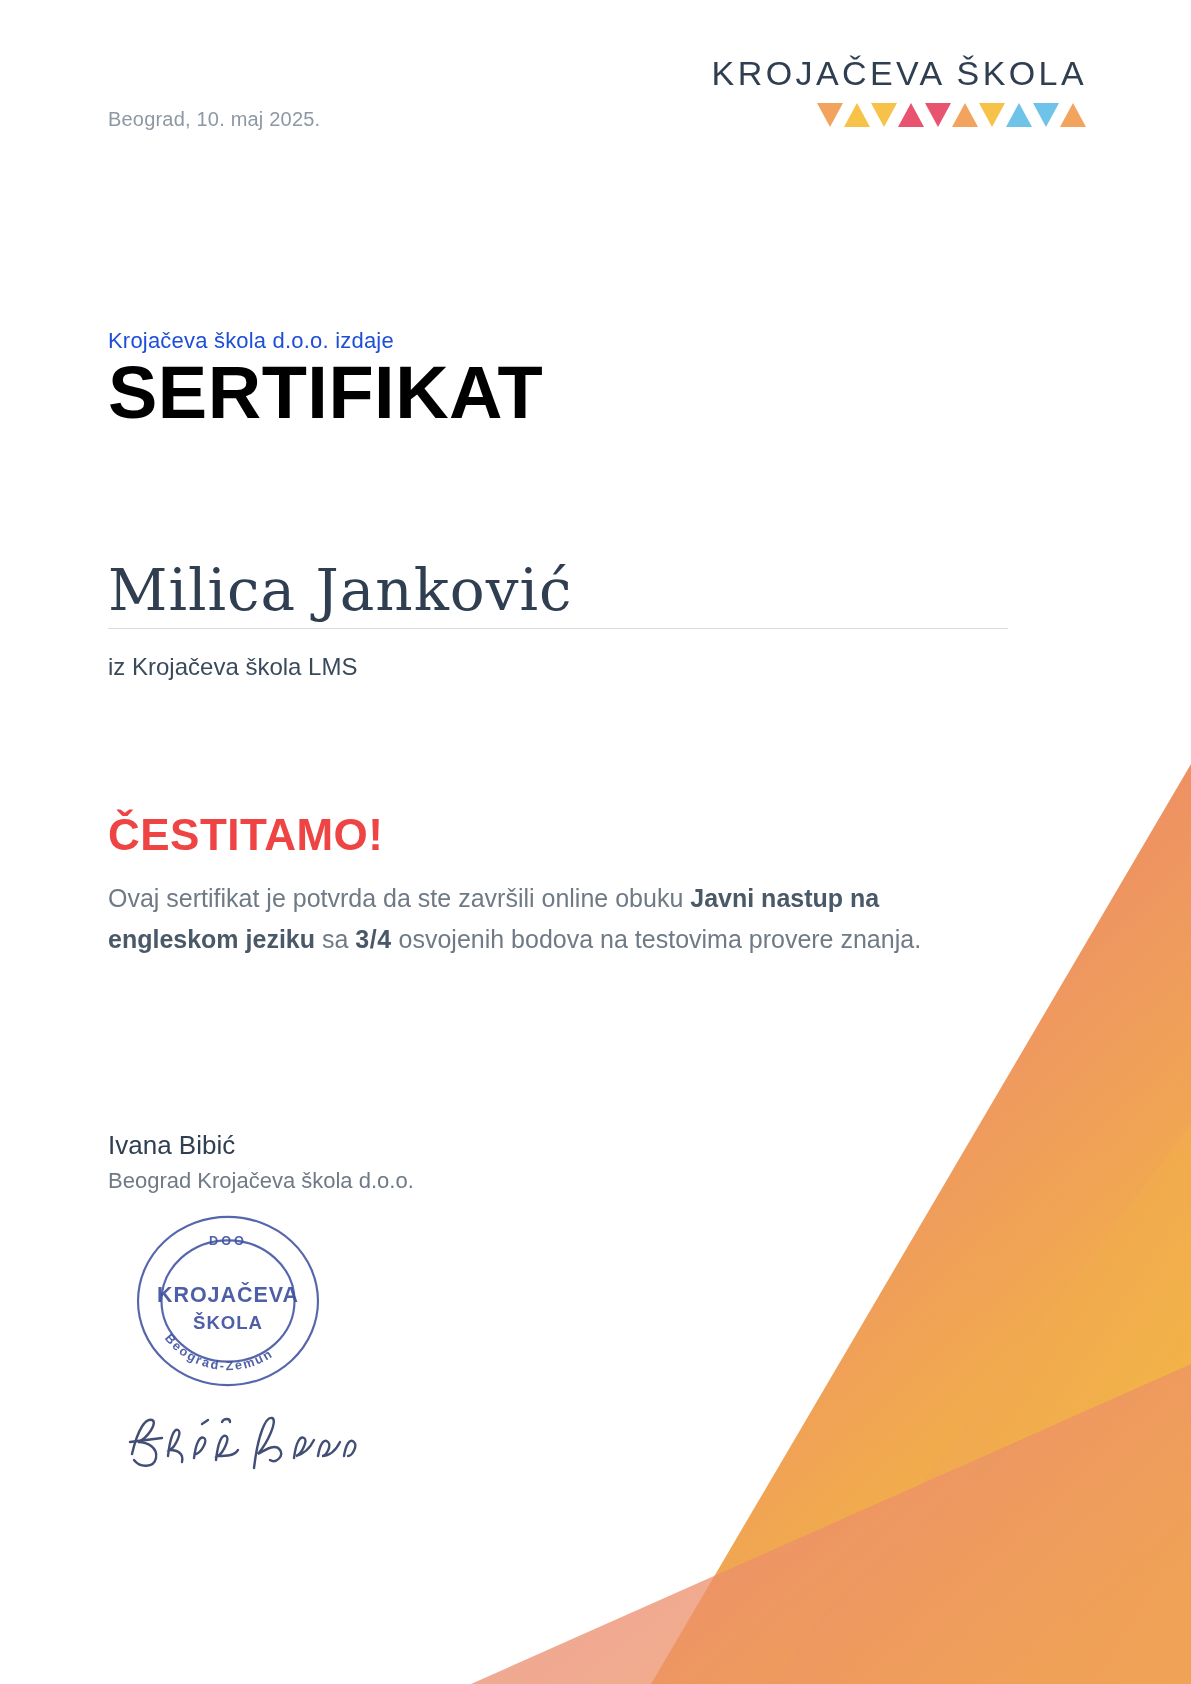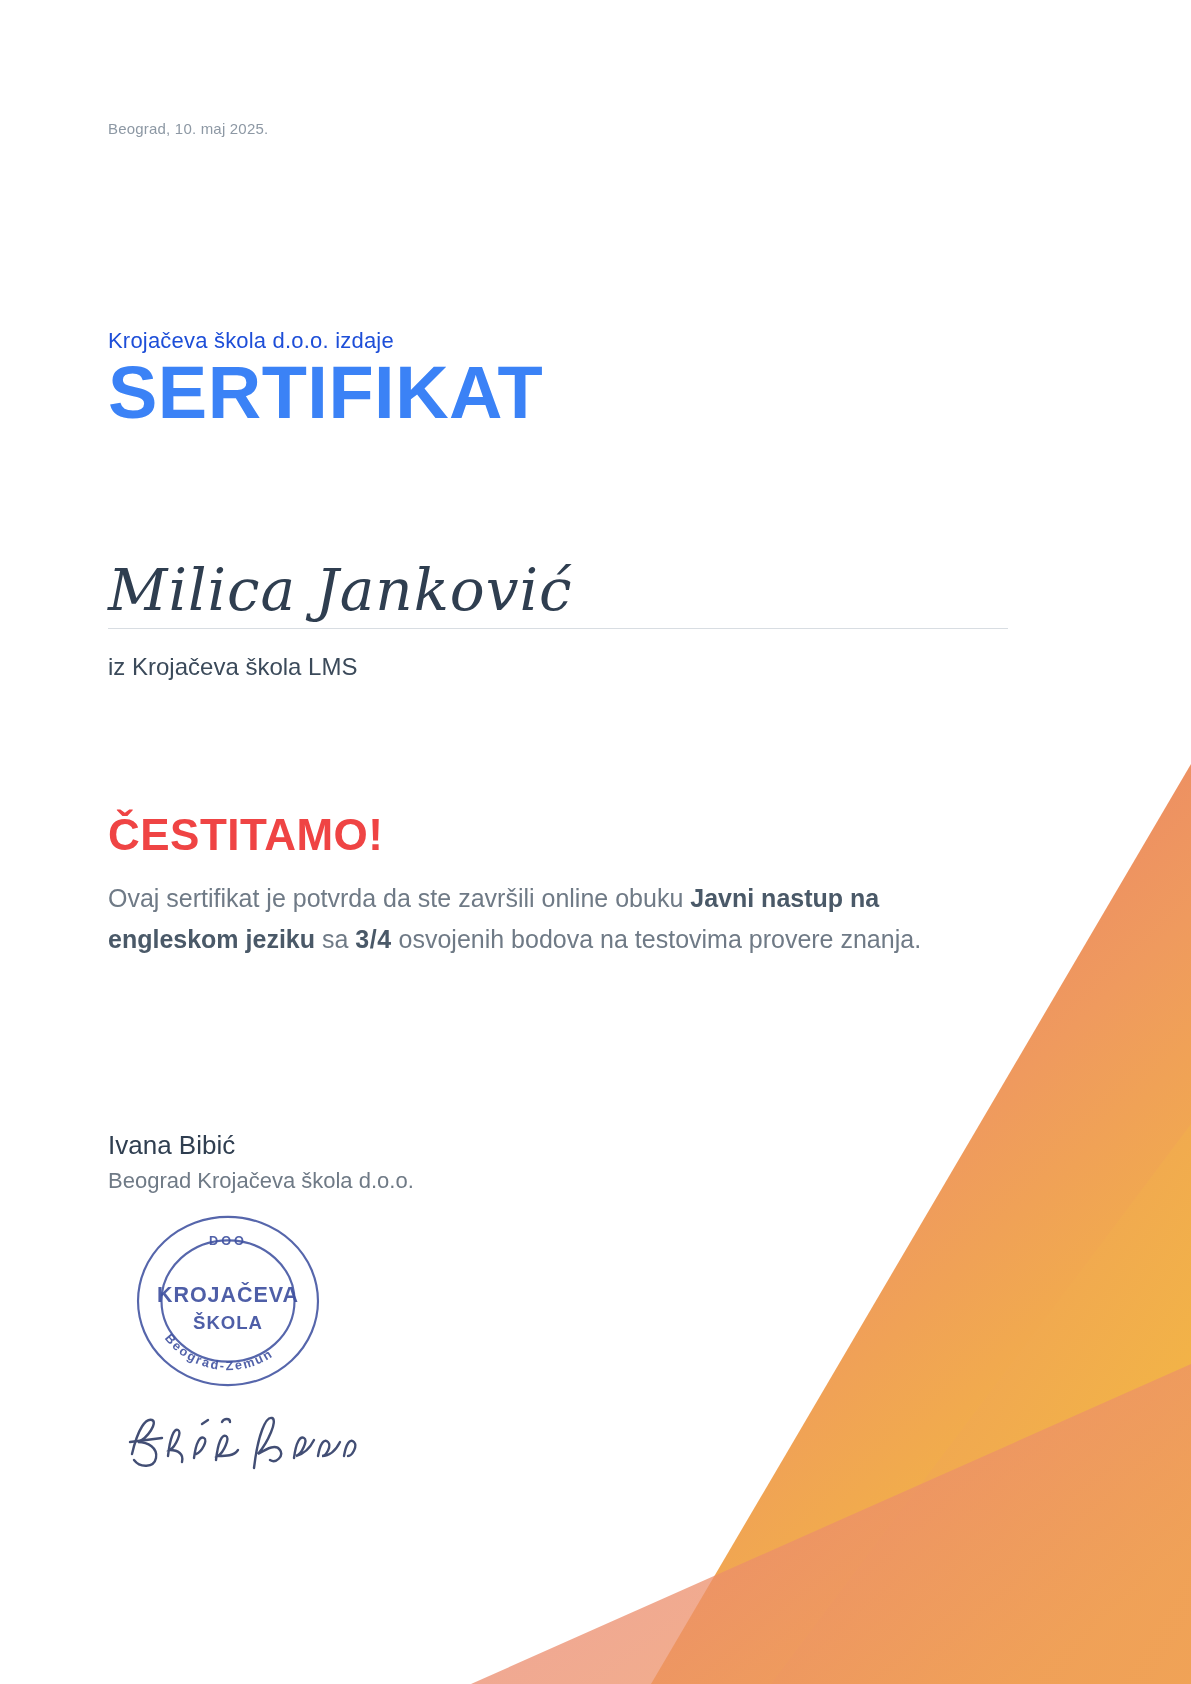--- a/index.html
+++ b/index.html
@@ -31,24 +31,23 @@
     position: absolute;
     top: 0;
     left: 0;
     right: 0;
     height: 160px;
   }
   .date {
     position: absolute;
     left: 108px;
     top: 108px;
-    font-size: 15px;
+    font-size: 20px;
     color: #8d98a4;
     letter-spacing: 0.2px;
-    margin-top: 12px;
   }
   .logo {
     position: absolute;
     right: 104px;
     top: 54px;
     text-align: right;
   }
   .logo-text {
     font-size: 34px;
     letter-spacing: 3.4px;
@@ -92,29 +91,28 @@
     font-size: 22px;
     color: #1d4ed8;
     letter-spacing: 0.2px;
   }
   .title {
     position: absolute;
     top: 352px;
     font-size: 74px;
     font-weight: bold;
     letter-spacing: 0.5px;
-    color: #3b82f6;
+    color: #000000;
     line-height: 1.1;
   }
 
   .recipient {
     position: absolute;
     top: 556px;
     font-family: "DejaVu Serif", serif;
-    font-style: italic;
     font-size: 58px;
     color: #2f3e50;
     letter-spacing: 1px;
     white-space: nowrap;
   }
   .recipient-line {
     position: absolute;
     top: 628px;
     left: 0;
     width: 900px;
@@ -206,20 +204,35 @@
     </linearGradient>
   </defs>
   <polygon points="720,0 720,920 180,920" fill="url(#gradA)"></polygon>
   <polygon points="720,360 720,920 300,920" fill="url(#gradB)" opacity="0.92"></polygon>
   <polygon points="720,600 720,920 0,920" fill="url(#gradC)" opacity="0.75"></polygon>
 </svg>
 
 <div class="header">
   <div class="date">Beograd, 10. maj 2025.</div>
 
+  <div class="logo">
+    <div class="logo-text">KROJAČEVA ŠKOLA</div>
+    <div class="logo-bars">
+      <span class="tri down" style="border-top-color:#f2a35e"></span>
+      <span class="tri up" style="border-bottom-color:#f6c24a"></span>
+      <span class="tri down" style="border-top-color:#f6c24a"></span>
+      <span class="tri up" style="border-bottom-color:#e8536f"></span>
+      <span class="tri down" style="border-top-color:#e8536f"></span>
+      <span class="tri up" style="border-bottom-color:#f2a35e"></span>
+      <span class="tri down" style="border-top-color:#f6c24a"></span>
+      <span class="tri up" style="border-bottom-color:#6fc2e8"></span>
+      <span class="tri down" style="border-top-color:#6fc2e8"></span>
+      <span class="tri up" style="border-bottom-color:#f2a35e"></span>
+    </div>
+  </div>
 </div>
 
 <div class="content">
 
   <div class="issuer">Krojačeva škola d.o.o. izdaje</div>
   <div class="title">SERTIFIKAT</div>
 
   <div class="recipient">Milica  Janković</div>
   <div class="recipient-line"></div>
   <div class="recipient-from">iz Krojačeva škola LMS</div>

